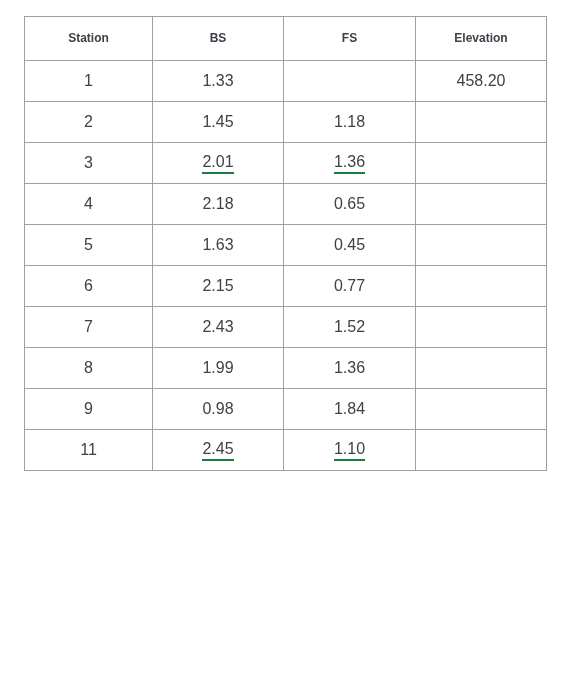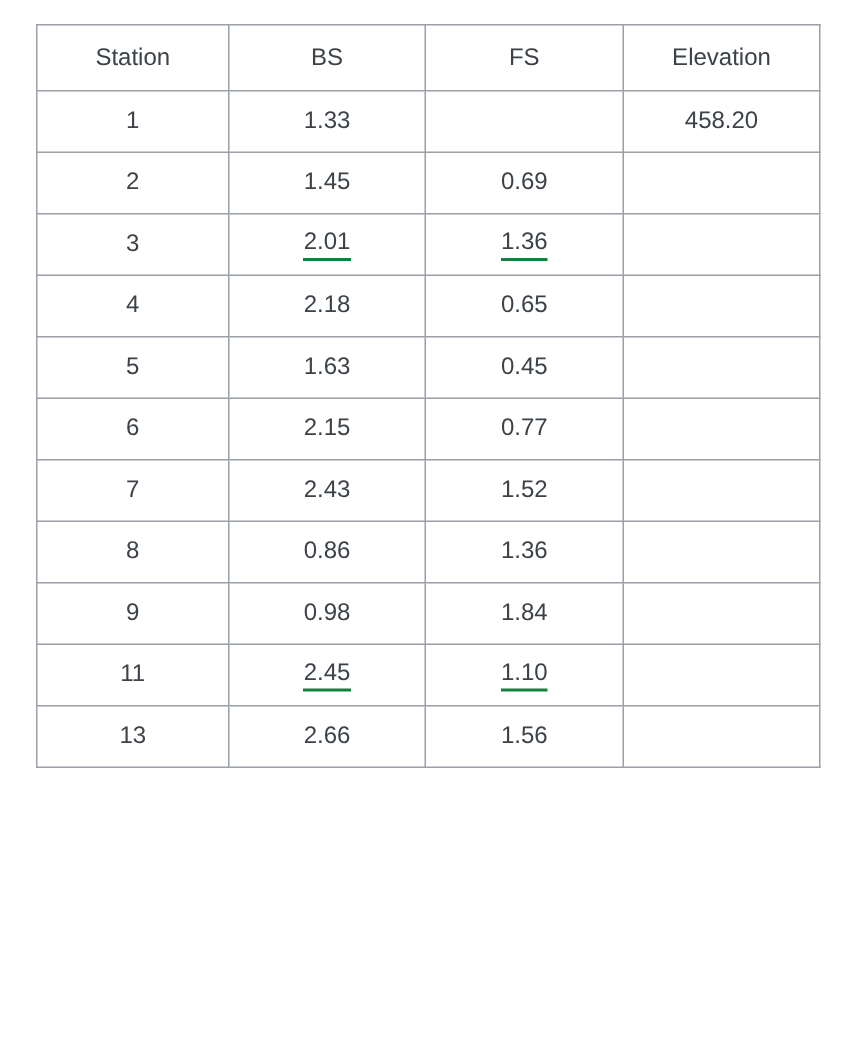--- a/index.html
+++ b/index.html
@@ -54,21 +54,22 @@
     line-height: 1.2;
     color: #3c4247;
     background: #ffffff;
     box-sizing: border-box;
     overflow: hidden;
     white-space: nowrap;
   }
 
   table.level-table thead th {
     height: 44px;
-    font-size: 16px;
+    font-size: 12px;
+    font-weight: bold;
   }
 
   .cellval {
     display: inline-block;
   }
 
   .cellval.is-underlined {
     border-bottom: 2px solid #15803d;
     padding-bottom: 1px;
   }
@@ -100,21 +101,21 @@
       <tbody id="table-body">
           <tr>
             <td><span class="cellval">1</span></td>
             <td><span class="cellval">1.33</span></td>
             <td><span class="cellval is-empty"></span></td>
             <td><span class="cellval">458.20</span></td>
           </tr>
           <tr>
             <td><span class="cellval">2</span></td>
             <td><span class="cellval">1.45</span></td>
-            <td><span class="cellval">0.69</span></td>
+            <td><span class="cellval">1.18</span></td>
             <td><span class="cellval is-empty"></span></td>
           </tr>
           <tr>
             <td><span class="cellval">3</span></td>
             <td><span class="cellval is-underlined">2.01</span></td>
             <td><span class="cellval is-underlined">1.36</span></td>
             <td><span class="cellval is-empty"></span></td>
           </tr>
           <tr>
             <td><span class="cellval">4</span></td>
@@ -135,38 +136,32 @@
             <td><span class="cellval is-empty"></span></td>
           </tr>
           <tr>
             <td><span class="cellval">7</span></td>
             <td><span class="cellval">2.43</span></td>
             <td><span class="cellval">1.52</span></td>
             <td><span class="cellval is-empty"></span></td>
           </tr>
           <tr>
             <td><span class="cellval">8</span></td>
-            <td><span class="cellval">0.86</span></td>
+            <td><span class="cellval">1.99</span></td>
             <td><span class="cellval">1.36</span></td>
             <td><span class="cellval is-empty"></span></td>
           </tr>
           <tr>
             <td><span class="cellval">9</span></td>
             <td><span class="cellval">0.98</span></td>
             <td><span class="cellval">1.84</span></td>
             <td><span class="cellval is-empty"></span></td>
           </tr>
           <tr>
             <td><span class="cellval">11</span></td>
             <td><span class="cellval is-underlined">2.45</span></td>
             <td><span class="cellval is-underlined">1.10</span></td>
             <td><span class="cellval is-empty"></span></td>
           </tr>
-          <tr>
-            <td><span class="cellval">13</span></td>
-            <td><span class="cellval">2.66</span></td>
-            <td><span class="cellval">1.56</span></td>
-            <td><span class="cellval is-empty"></span></td>
-          </tr>
         </tbody>
     </table>
   </div>
 </div>
 
 </body></html>

